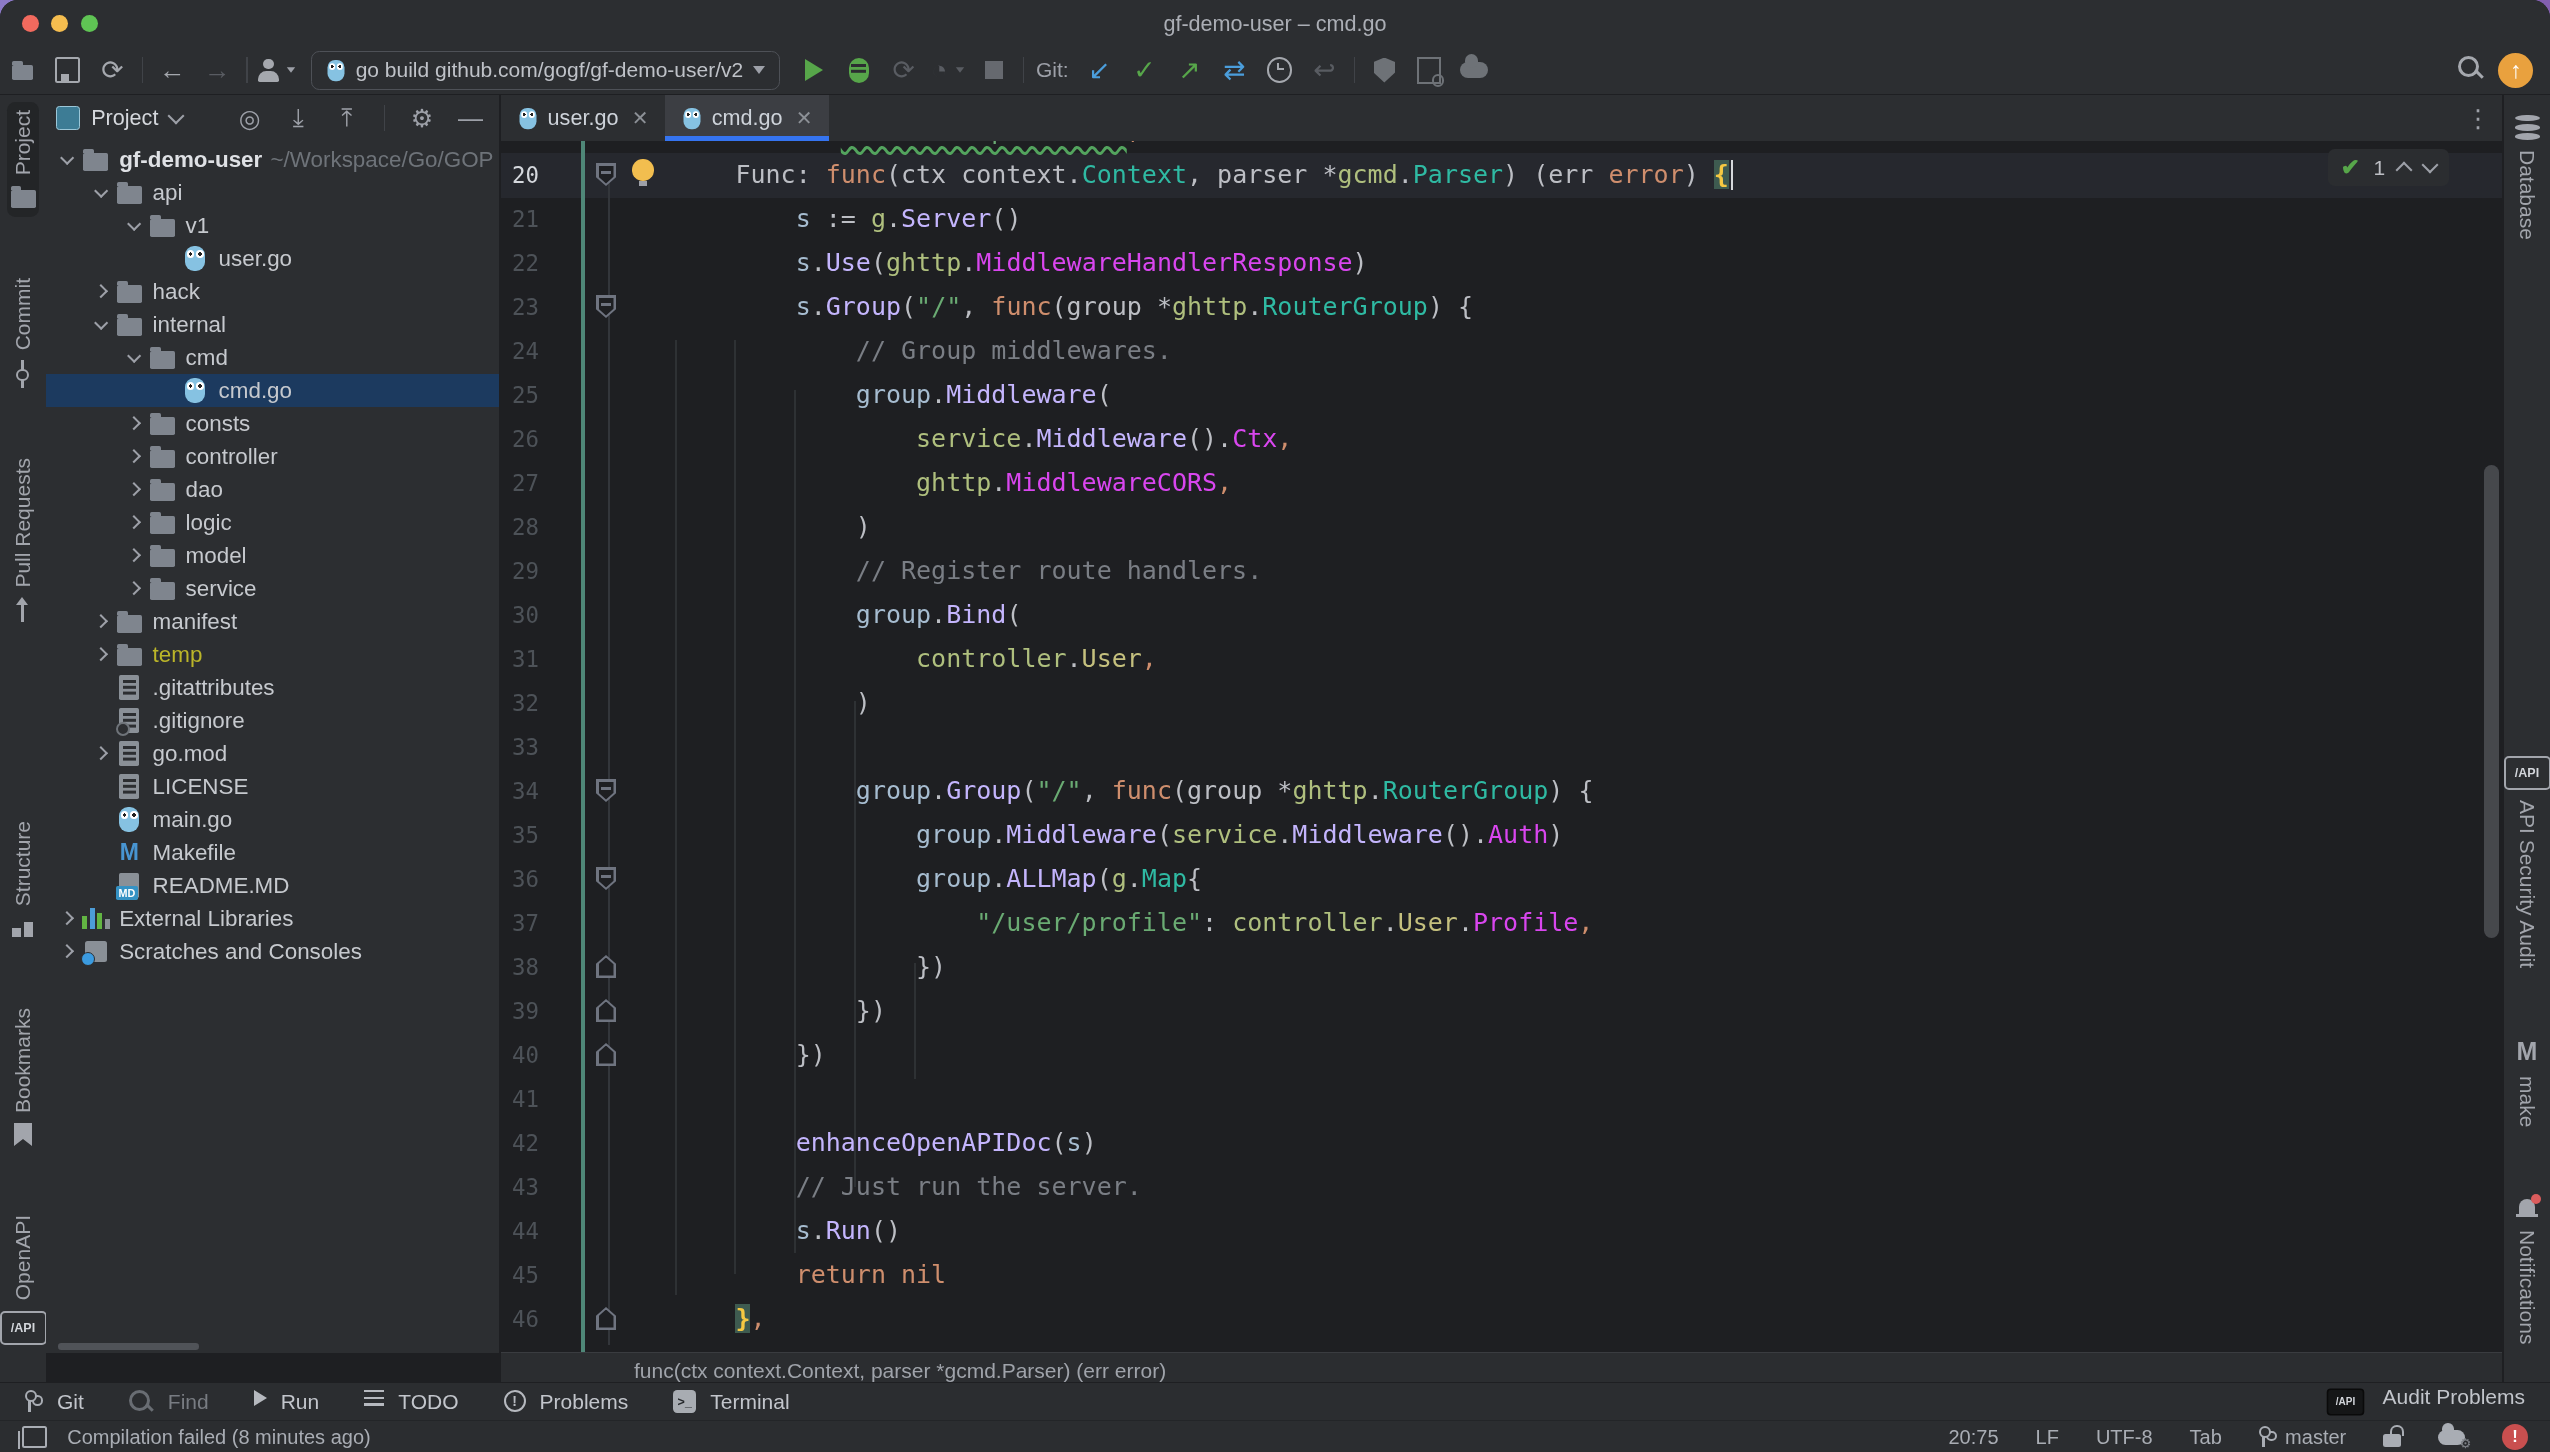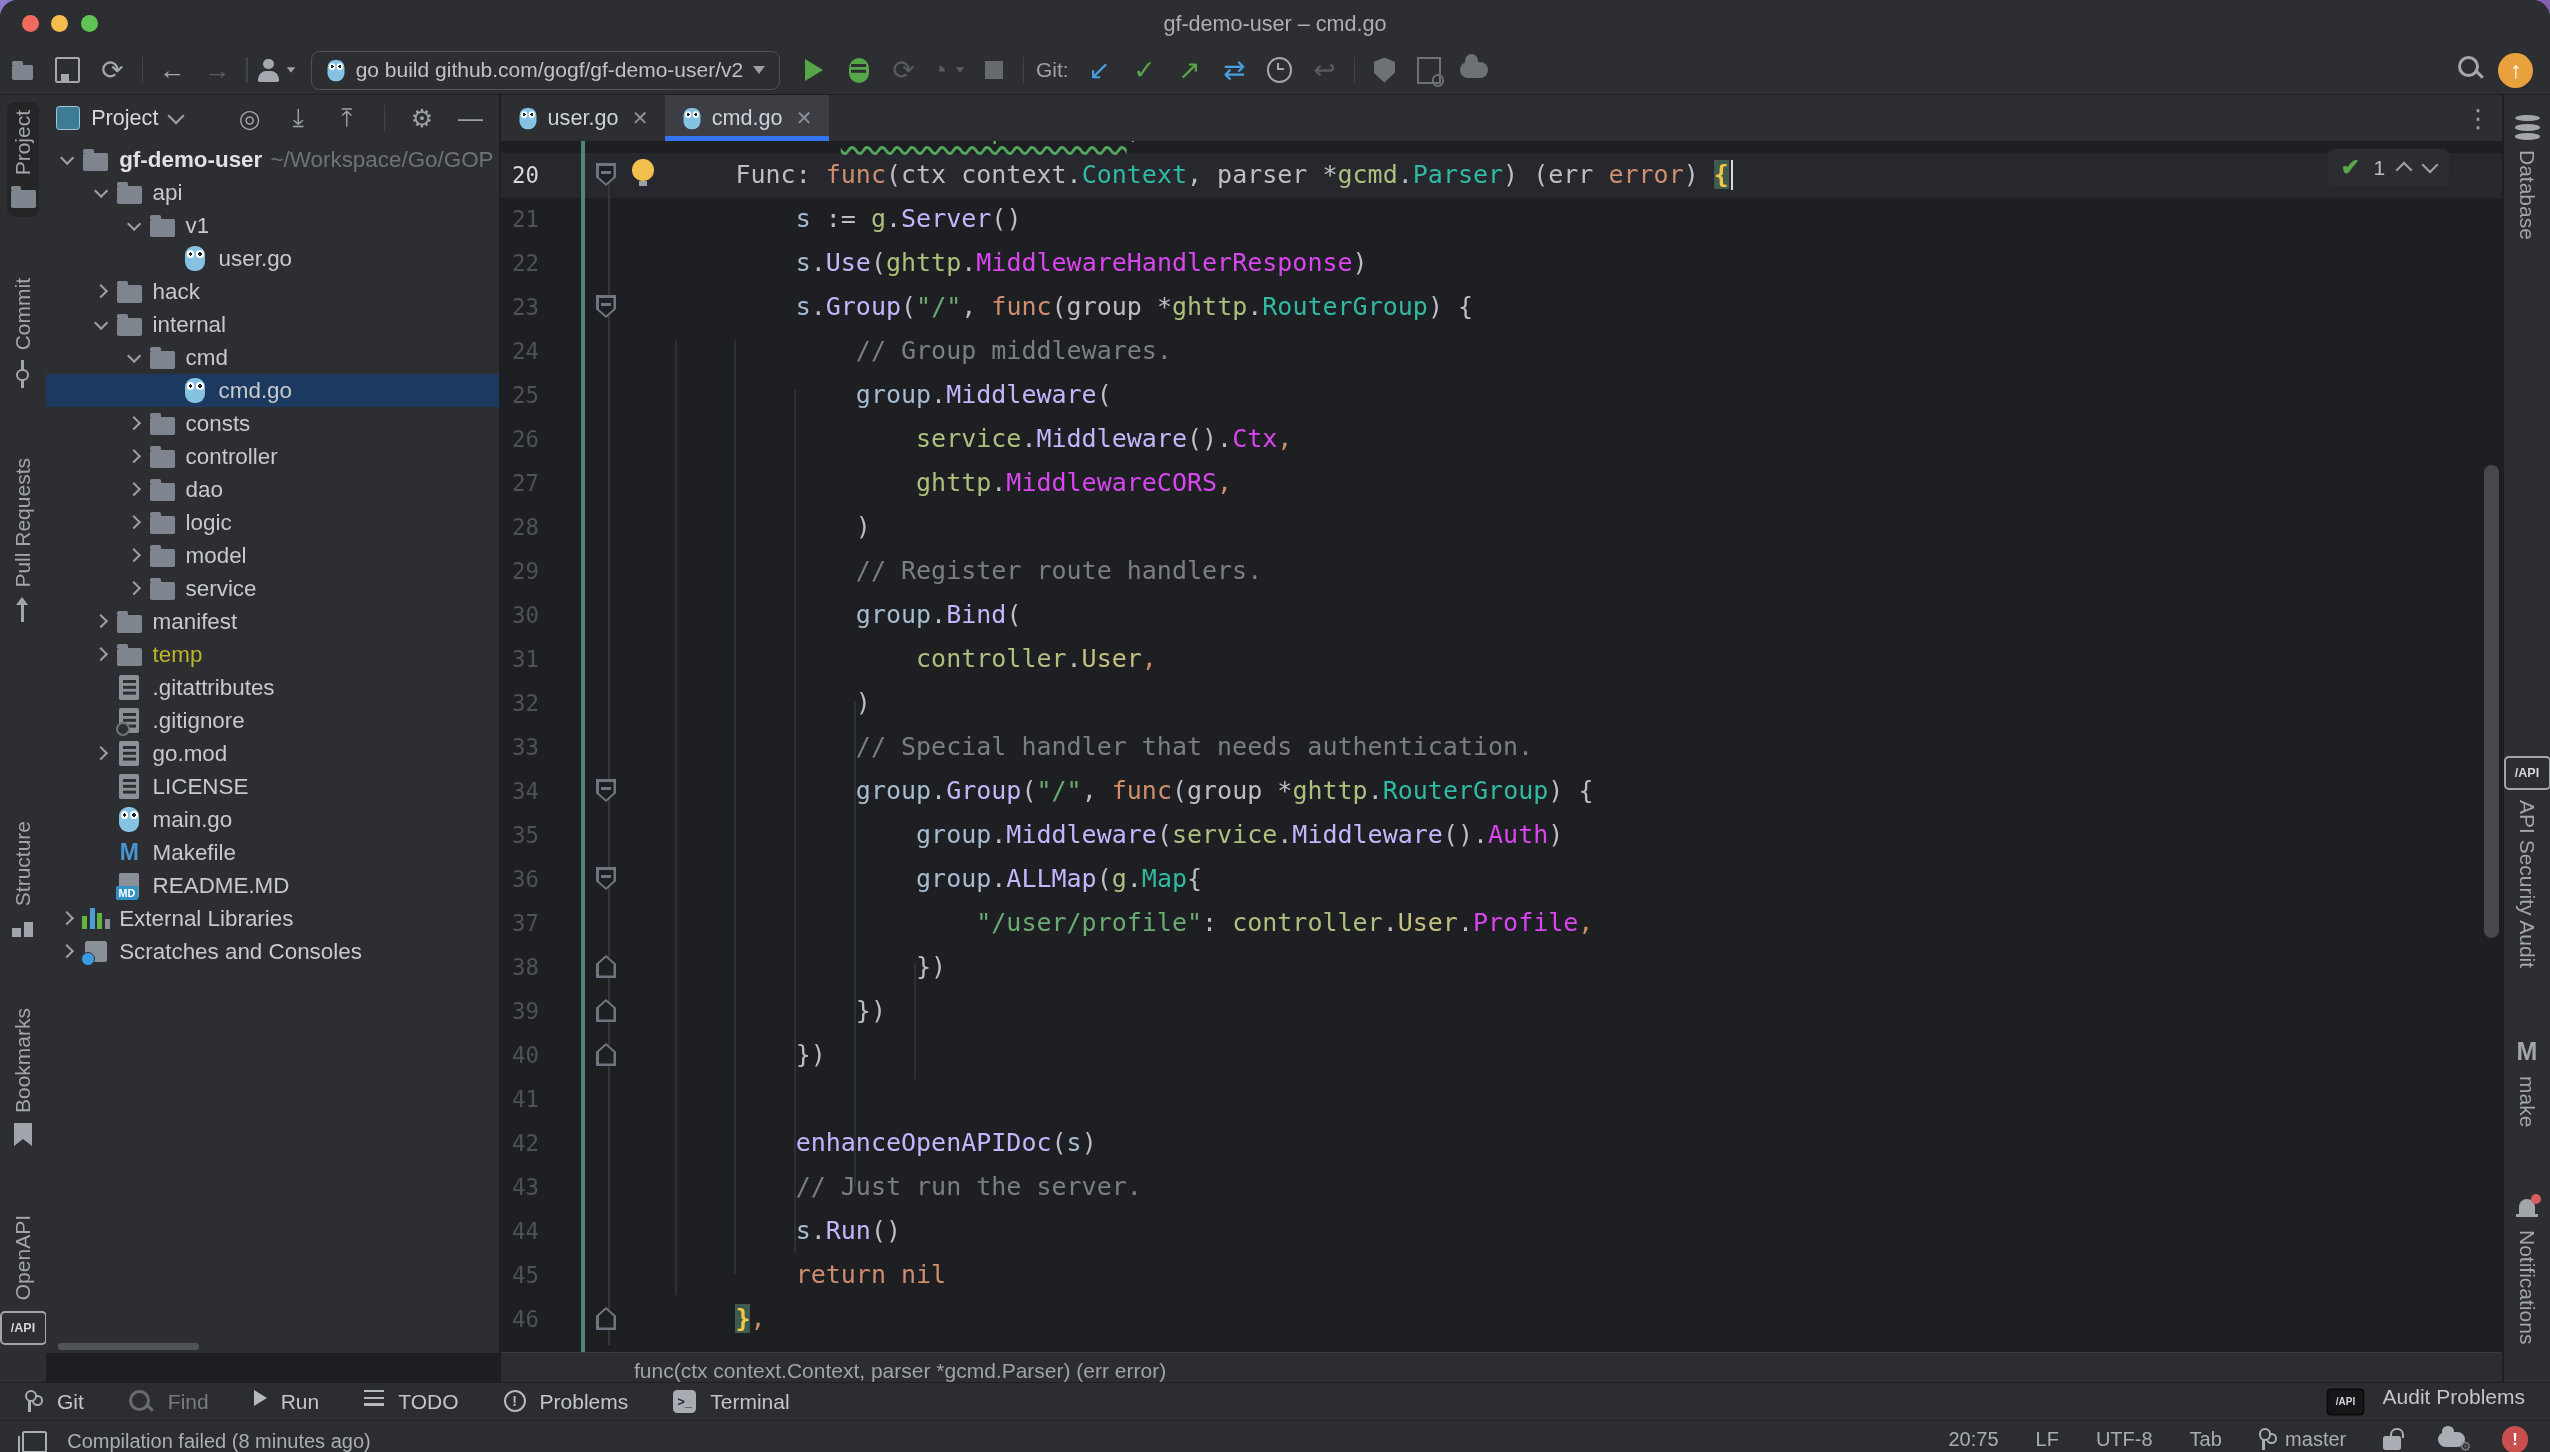--- a/index.html
+++ b/index.html
@@ -178,21 +178,21 @@
   .twitem{display:flex;gap:14px}
   .twitem.dim{color:#787C82}
   .tw-right{margin-left:auto;display:flex;align-items:center;gap:10px}
   .i-play-sm{width:0;height:0;border-top:8.3px solid transparent;border-bottom:8.3px solid transparent;border-left:13.3px solid #B6B9BF}
   .i-todo{width:20px;height:16.6px;background:repeating-linear-gradient(#B6B9BF 0 2.5px,transparent 2.5px 6.6px)}
   .i-prob{width:18px;height:18px;border:2.5px solid #B6B9BF;border-radius:50%;display:flex;align-items:center;justify-content:center;
           font-size:14px;font-weight:bold;color:#B6B9BF}
   .i-term{width:23px;height:23px;background:#A8ACB2;border-radius:4.2px;color:#25282B;font-size:12.5px;font-weight:bold;
           display:flex;align-items:center;justify-content:center}
   .statusbar{position:absolute;left:0;right:0;bottom:0;height:32px;background:#2B2D30;border-top:1.7px solid #232528;
-             display:flex;align-items:flex-end;font-size:20px;color:#A9ADB4;padding:0 21.6px}
+             display:flex;align-items:center;font-size:20px;color:#A9ADB4;padding:0 21.6px}
   .i-layout{width:21.6px;height:18px;border:2.5px solid #A9ADB4;border-radius:2.5px;position:relative;margin-right:20px}
   .i-layout::before{content:"";position:absolute;left:-5.8px;top:2.5px;width:2.5px;height:18px;background:#A9ADB4}
   .sb-right{margin-left:auto;display:flex;align-items:center;gap:37px}
   .sb-git{display:flex;align-items:center;gap:8.3px}
   .i-branch{position:relative;width:18px;height:23px}
   .i-branch::before{content:"";position:absolute;left:3.3px;top:1.7px;width:2.5px;height:20px;background:#A9ADB4}
   .i-branch::after{content:"";position:absolute;left:0;top:0;width:8.3px;height:8.3px;border:2.5px solid #A9ADB4;border-radius:50%;background:#2B2D30}
   .i-branch s{position:absolute;right:0;top:5px;width:6.6px;height:6.6px;border:2.5px solid #A9ADB4;border-radius:50%}
   .i-unlock{position:relative;width:18px;height:13.3px;background:#A9ADB4;border-radius:2.5px;margin-top:6.6px}
   .i-unlock::before{content:"";position:absolute;left:6.6px;top:-8.3px;width:10px;height:8.3px;border:2.5px solid #A9ADB4;border-bottom:none;border-radius:6.6px 6.6px 0 0}
@@ -650,21 +650,21 @@
         <div class="cline">
           <span class="lnum">31</span>
           <span class="ctext"><span class="tok c-def">                    </span><span class="tok c-pkg">controller</span><span class="tok c-def">.</span><span class="tok c-gvar">User</span><span class="tok c-kw">,</span></span>
         </div>
         <div class="cline">
           <span class="lnum">32</span>
           <span class="ctext"><span class="tok c-def">                </span><span class="tok c-def">)</span></span>
         </div>
         <div class="cline">
           <span class="lnum">33</span>
-          <span class="ctext"><span class="tok c-def">                </span><span class="tok c-cmt">// Special handler that needs authentication.</span></span>
+          <span class="ctext"><span class="tok c-def">                </span></span>
         </div>
         <div class="cline">
           <span class="lnum">34</span>
           <span class="fold open">
             <i></i>
             <b></b>
             <s></s>
           </span>
           <span class="ctext"><span class="tok c-def">                </span><span class="tok c-var">group</span><span class="tok c-def">.</span><span class="tok c-fn">Group</span><span class="tok c-def">(</span><span class="tok c-str">"/"</span><span class="tok c-def">, </span><span class="tok c-kw">func</span><span class="tok c-def">(group *</span><span class="tok c-pkg">ghttp</span><span class="tok c-def">.</span><span class="tok c-type">RouterGroup</span><span class="tok c-def">) {</span></span>
         </div>

